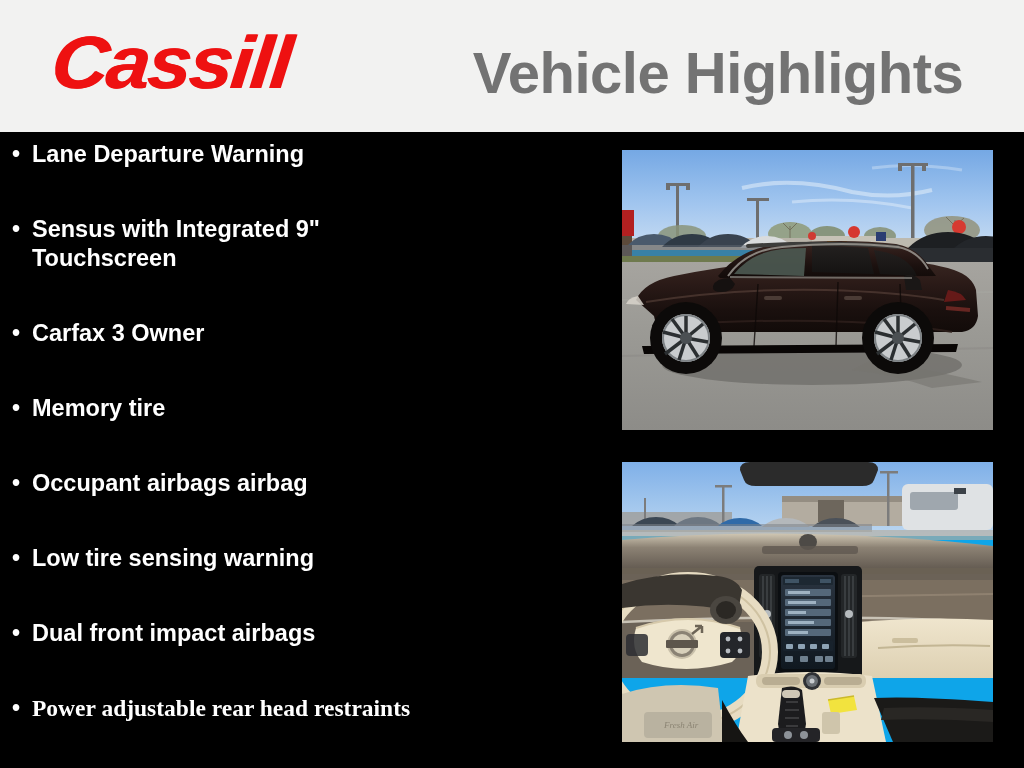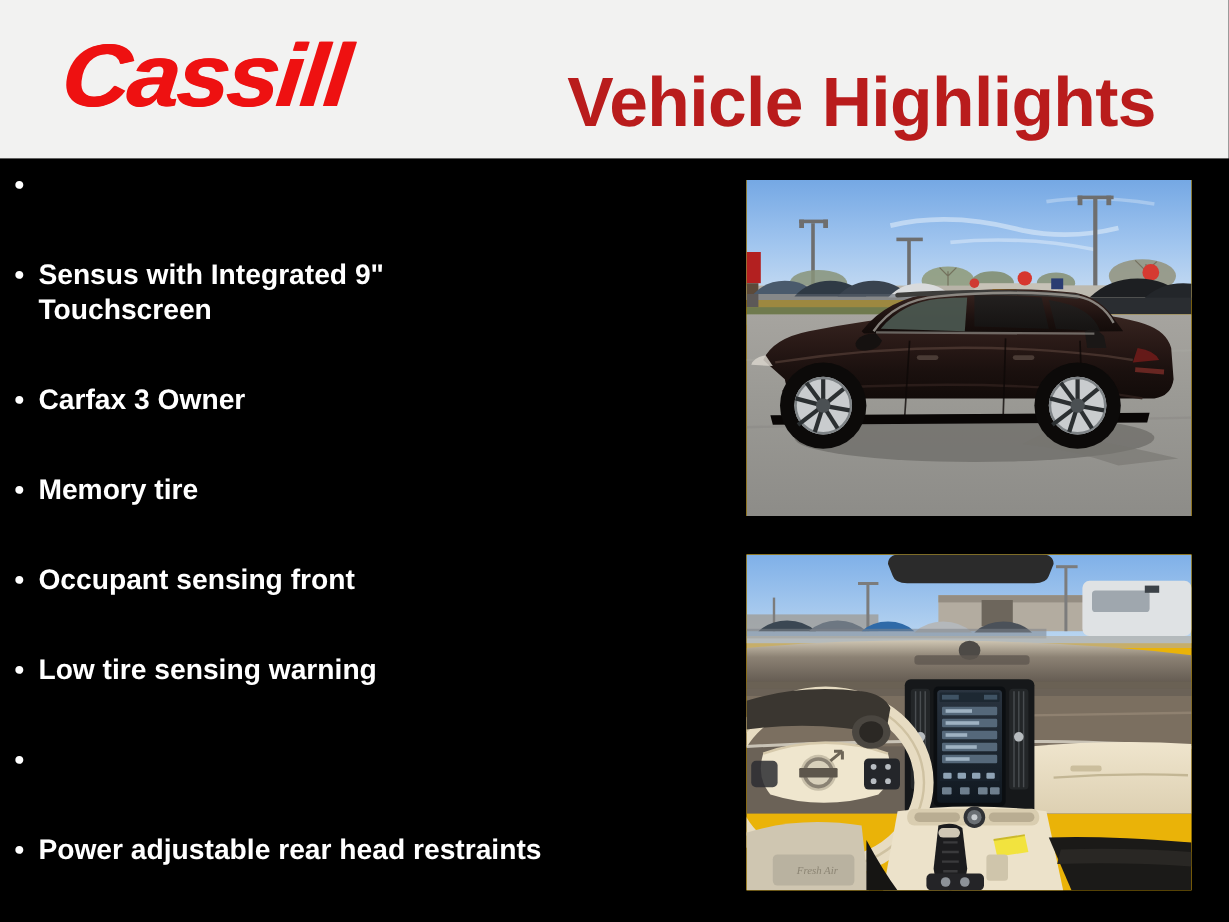--- a/index.html
+++ b/index.html
@@ -49,29 +49,29 @@
     letter-spacing: -2px;
     color: #ee1111;
     transform: skewX(-6deg) scaleX(1.06);
     transform-origin: left center;
     white-space: nowrap;
     text-shadow: 1px 0 0 #ee1111;
   }
   .header-title {
     position: absolute;
     left: 440px;
-    top: 46px;
+    top: 33px;
     width: 556px;
     height: 78px;
     display: flex;
     align-items: center;
     justify-content: center;
     font-size: 58px;
     font-weight: bold;
-    color: #b91c1c;
+    color: #737373;
     letter-spacing: -0.5px;
     white-space: nowrap;
   }
 
   
   .highlights {
     position: absolute;
     left: 0px;
     top: 140px;
     width: 600px;
@@ -97,27 +97,28 @@
     font-size: 23px;
     line-height: 29px;
     color: #ffffff;
   }
   .highlight-item .label {
     flex: 1 1 auto;
     max-width: 400px;
   }
   .highlight-item.wide .label {
     max-width: 560px;
+    font-family: Liberation Serif, serif;
   }
 
   
   .photo {
     position: absolute;
     overflow: hidden;
-    background: #eab308;
+    background: #0ea5e9;
   }
   #photo-exterior {
     left: 622px;
     top: 150px;
     width: 371px;
     height: 280px;
   }
   #photo-interior {
     left: 622px;
     top: 462px;
@@ -138,43 +139,45 @@
   <div class="header">
     <div class="brand-logo">
       <span class="wordmark">Cassill</span>
     </div>
     <div class="header-title">Vehicle Highlights</div>
   </div>
 
   <ul class="highlights">
     <li class="highlight-item">
       <span class="dot">•</span>
+      <span class="label">Lane Departure Warning</span>
     </li>
     <li class="highlight-item">
       <span class="dot">•</span>
       <span class="label">Sensus with Integrated 9" Touchscreen</span>
     </li>
     <li class="highlight-item">
       <span class="dot">•</span>
       <span class="label">Carfax 3 Owner</span>
     </li>
     <li class="highlight-item">
       <span class="dot">•</span>
       <span class="label">Memory tire</span>
     </li>
     <li class="highlight-item">
       <span class="dot">•</span>
-      <span class="label">Occupant sensing front</span>
+      <span class="label">Occupant airbags airbag</span>
     </li>
     <li class="highlight-item">
       <span class="dot">•</span>
       <span class="label">Low tire sensing warning</span>
     </li>
     <li class="highlight-item">
       <span class="dot">•</span>
+      <span class="label">Dual front impact airbags</span>
     </li>
     <li class="highlight-item wide">
       <span class="dot">•</span>
       <span class="label">Power adjustable rear head restraints</span>
     </li>
   </ul>
 
   <div class="photo" id="photo-exterior">
     <svg viewBox="0 0 371 280" preserveAspectRatio="none">
       <defs>

